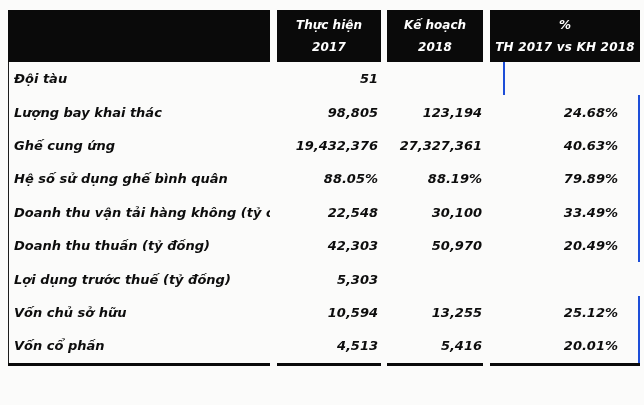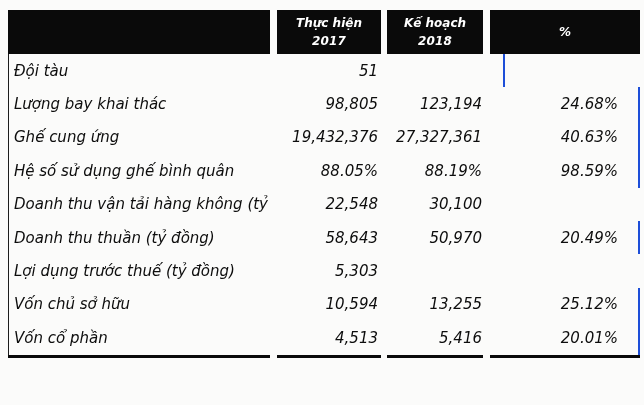--- a/index.html
+++ b/index.html
@@ -14,40 +14,40 @@
   .table-wrap {
     position: absolute;
     left: 8px; top: 10px;
     width: 632px;
   }
   .grid7 {
     display: grid;
     grid-template-columns: 262px 7px 104px 6px 96px 7px 150px;
   }
   
-  .header-row { height: 44px; }
+  .header-row { height: 52px; }
   .hcell {
     background: #0a0a0a;
     color: #ffffff;
     font-weight: 700;
     font-size: 12px;
     display: flex;
     flex-direction: column;
     justify-content: space-evenly;
     align-items: center;
     text-align: center;
     line-height: 1;
   }
   .hgap { background: transparent; }
   .hcell .h-line2 { letter-spacing: 0.2px; }
   
   .row { height: 33.4px; align-items: center; }
   .cell {
-    font-size: 15px;
-    font-weight: 400;
+    font-size: 13px;
+    font-weight: 700;
     height: 100%;
     display: flex;
     align-items: center;
     white-space: nowrap;
     overflow: hidden;
   }
   .cell.label {
     border-left: 1px solid #1c1c1c;
     padding-left: 5px;
     justify-content: flex-start;
@@ -78,20 +78,21 @@
       <span class="h-line2">2017</span>
     </div>
     <div class="hgap"></div>
     <div class="hcell">
       <span class="h-line1">Kế hoạch</span>
       <span class="h-line2">2018</span>
     </div>
     <div class="hgap"></div>
     <div class="hcell">
       <span class="h-line1">%</span>
+      <span class="h-line2">TH 2017 vs KH 2018</span>
     </div>
   </div>
 
   <div>
 
     <div class="grid7 row">
       <div class="cell label">Đội tàu</div>
         <div></div>
       <div class="cell num actual">51</div>
         <div></div>
@@ -120,36 +121,37 @@
       <div class="cell num pct">40.63%</div>
     </div>
 
     <div class="grid7 row">
       <div class="cell label">Hệ số sử dụng ghế bình quân</div>
         <div></div>
       <div class="cell num actual">88.05%</div>
         <div></div>
       <div class="cell num plan">88.19%</div>
         <div></div>
-      <div class="cell num pct">98.59%</div>
+      <div class="cell num pct">79.89%</div>
     </div>
 
     <div class="grid7 row">
       <div class="cell label">Doanh thu vận tải hàng không (tỷ đồng)</div>
         <div></div>
       <div class="cell num actual">22,548</div>
         <div></div>
       <div class="cell num plan">30,100</div>
         <div></div>
+      <div class="cell num pct">33.49%</div>
     </div>
 
     <div class="grid7 row">
       <div class="cell label">Doanh thu thuần (tỷ đồng)</div>
         <div></div>
-      <div class="cell num actual">58,643</div>
+      <div class="cell num actual">42,303</div>
         <div></div>
       <div class="cell num plan">50,970</div>
         <div></div>
       <div class="cell num pct">20.49%</div>
     </div>
 
     <div class="grid7 row">
       <div class="cell label">Lợi dụng trước thuế (tỷ đồng)</div>
         <div></div>
       <div class="cell num actual">5,303</div>

